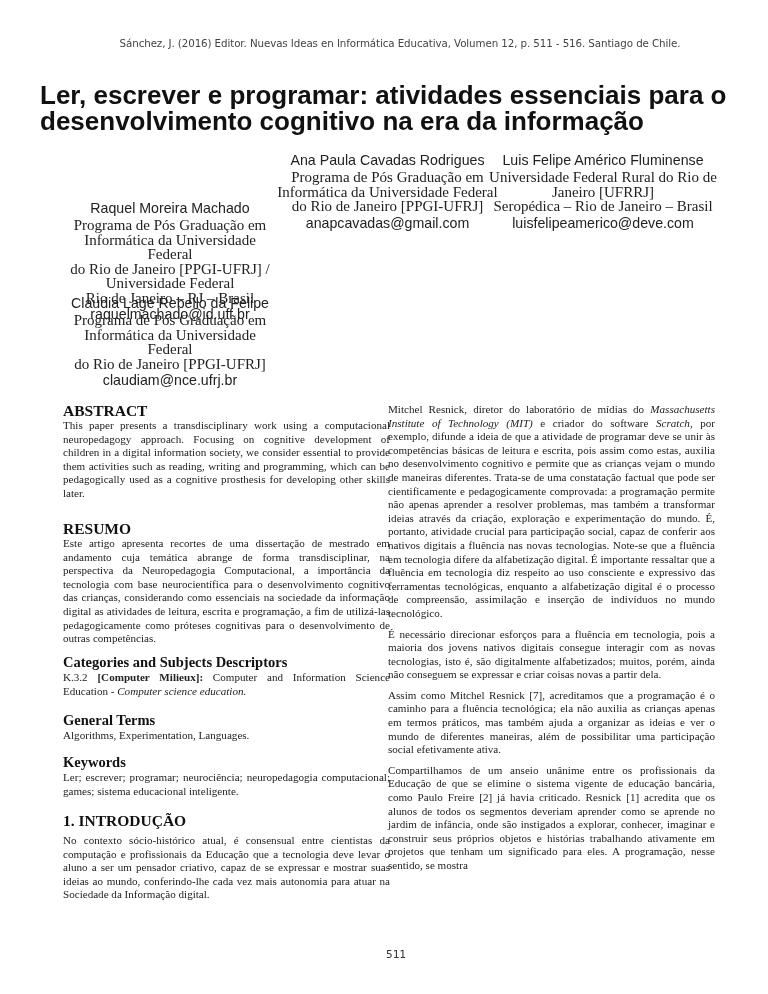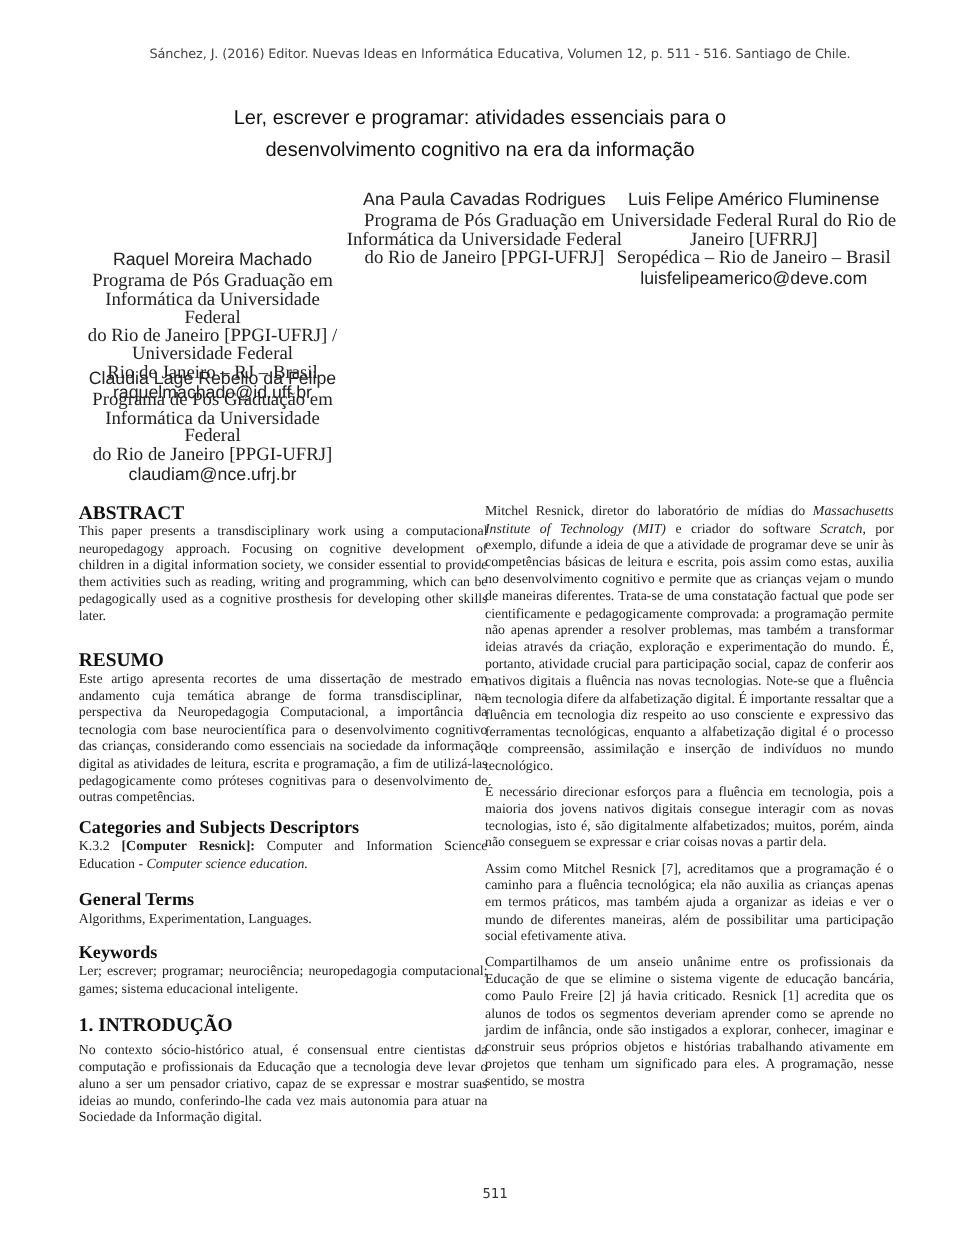--- a/index.html
+++ b/index.html
@@ -2,22 +2,22 @@
 <html><head>
 <meta charset="utf-8">
 <style>
   html, body { margin: 0; padding: 0; background: #ffffff; }
   body { width: 768px; height: 994px; position: relative; overflow: hidden; color: #1a1a1a; }
   .header-line {
     position: absolute; top: 37px; left: 0; width: 716px; text-align: center;
     font-family: "DejaVu Sans", sans-serif; font-size: 10.3px; color: #444; letter-spacing: -0.1px; margin-left: 42px;
   }
   .title {
-    position: absolute; top: 82px; left: 40px; width: 688px; text-align: center;
-    font-family: "Liberation Sans", sans-serif; font-weight: normal; font-size: 16px; line-height: 26px; color: #111;
+    position: absolute; top: 82px; left: 40px; width: 688px; text-align: left;
+    font-family: "Liberation Sans", sans-serif; font-weight: bold; font-size: 26px; line-height: 26px; color: #111;
   }
   .author {
     position: absolute; text-align: center; font-family: "Liberation Sans", sans-serif; color: #222;
   }
   .author .name { font-size: 14.2px; line-height: 17px; margin-bottom: 1px; }
   .author .aff { font-size: 15px; line-height: 14.5px; font-family: Liberation Serif, serif; }
   .author .email { font-size: 14.2px; line-height: 18px; }
   .col {
     position: absolute; width: 327px; font-family: "Liberation Serif", serif;
     font-size: 11.1px; line-height: 13.6px; color: #222;
@@ -54,20 +54,21 @@
   <div class="aff">Universidade Federal</div>
   <div class="aff">Rio de Janeiro – RJ – Brasil</div>
   <div class="email">raquelmachado@id.uff.br</div>
 </div>
 
 <div class="author" style="top:152px; left:275px; width:225px;">
   <div class="name">Ana Paula Cavadas Rodrigues</div>
   <div class="aff">Programa de Pós Graduação em</div>
   <div class="aff">Informática da Universidade Federal</div>
   <div class="aff">do Rio de Janeiro [PPGI-UFRJ]</div>
+  <div class="email">anapcavadas@gmail.com</div>
 </div>
 
 <div class="author" style="top:152px; left:483px; width:240px;">
   <div class="name">Luis Felipe Américo Fluminense</div>
   <div class="aff">Universidade Federal Rural do Rio de</div>
   <div class="aff">Janeiro [UFRRJ]</div>
   <div class="aff">Seropédica – Rio de Janeiro – Brasil</div>
   <div class="email">luisfelipeamerico@deve.com</div>
 </div>
 
@@ -83,21 +84,21 @@
   <div class="sec" style="top:402px;">
     <h2 class="big">ABSTRACT</h2>
     <p>This paper presents a transdisciplinary work using a computacional neuropedagogy approach. Focusing on cognitive development of children in a digital information society, we consider essential to provide them activities such as reading, writing and programming, which can be pedagogically used as a cognitive prosthesis for developing other skills later.</p>
   </div>
   <div class="sec" style="top:520px;">
     <h2 class="big">RESUMO</h2>
     <p>Este artigo apresenta recortes de uma dissertação de mestrado em andamento cuja temática abrange de forma transdisciplinar, na perspectiva da Neuropedagogia Computacional, a importância da tecnologia com base neurocientífica para o desenvolvimento cognitivo das crianças, considerando como essenciais na sociedade da informação digital as atividades de leitura, escrita e programação, a fim de utilizá-las pedagogicamente como próteses cognitivas para o desenvolvimento de outras competências.</p>
   </div>
   <div class="sec" style="top:654px;">
     <h2>Categories and Subjects Descriptors</h2>
-    <p><span>K.3.2 </span><b>[Computer Resnick]:</b><span> Computer and Information Science Education - </span><i>Computer science education.</i></p>
+    <p><span>K.3.2 </span><b>[Computer Milieux]:</b><span> Computer and Information Science Education - </span><i>Computer science education.</i></p>
   </div>
   <div class="sec" style="top:712px;">
     <h2>General Terms</h2>
     <p>Algorithms, Experimentation, Languages.</p>
   </div>
   <div class="sec" style="top:754px;">
     <h2>Keywords</h2>
     <p>Ler; escrever; programar; neurociência; neuropedagogia computacional; games; sistema educacional inteligente.</p>
   </div>
   <div class="sec" style="top:812px;">

